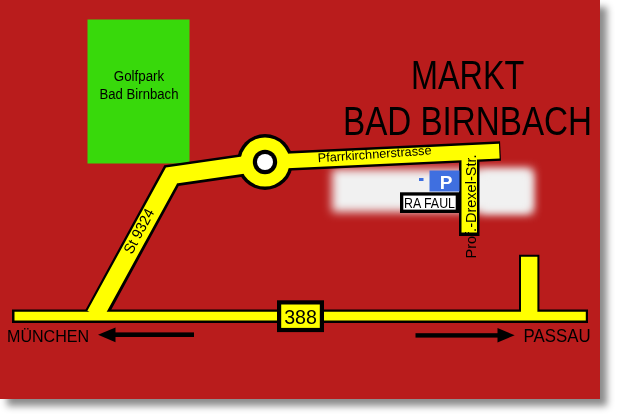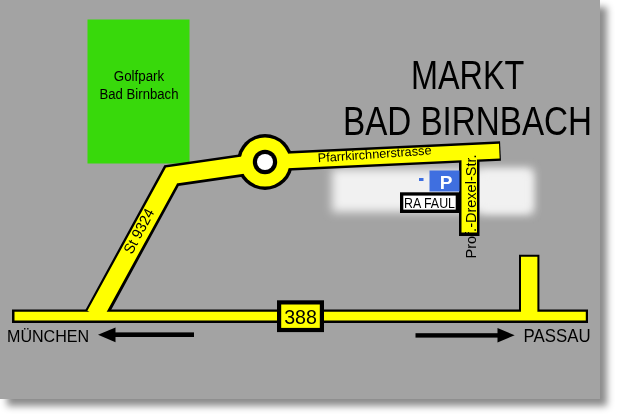--- a/index.html
+++ b/index.html
@@ -1,16 +1,16 @@
 <!DOCTYPE html>
 <html><head>
 <meta charset="utf-8">
 <style>
   html,body{margin:0;padding:0;background:#ffffff;width:620px;height:420px;overflow:hidden;}
-  #card{position:absolute;left:0;top:0;width:600px;height:399px;background:#a3a3a3;
+  #card{position:absolute;left:0;top:0;width:600px;height:399px;background:#b91c1c;
         box-shadow:7px 7px 7px #8c8c8c;}
   svg{display:block;}
   text{font-family:"Liberation Sans",sans-serif;}
 </style>
 </head>
 <body>
 
 <div id="card">
 <svg width="600" height="399" viewBox="0 0 600 399" xmlns="http://www.w3.org/2000/svg">
   <defs>

